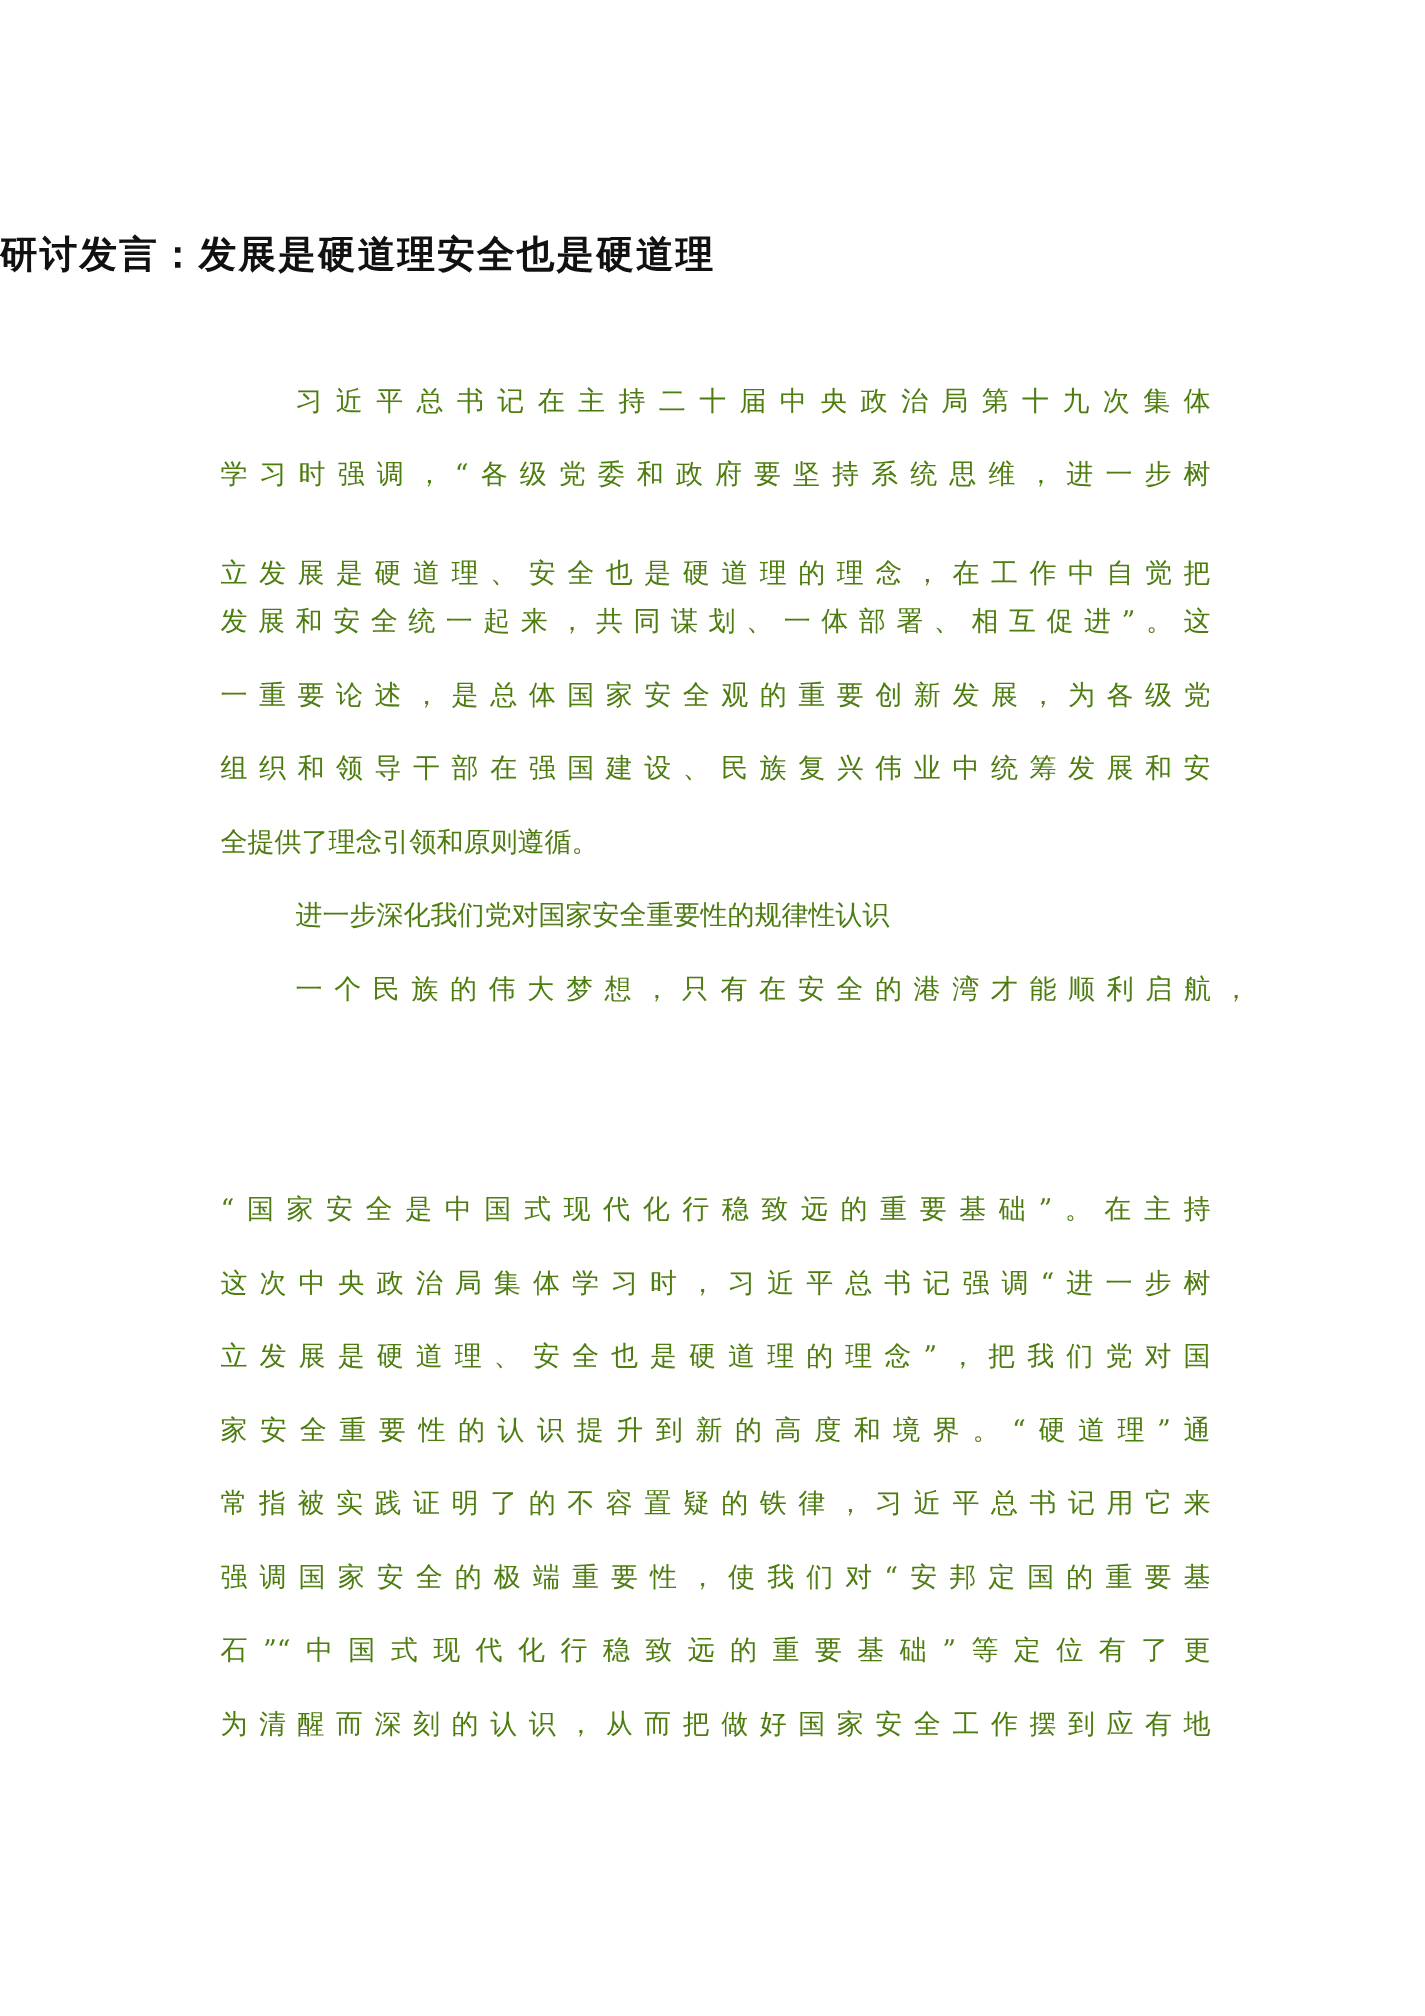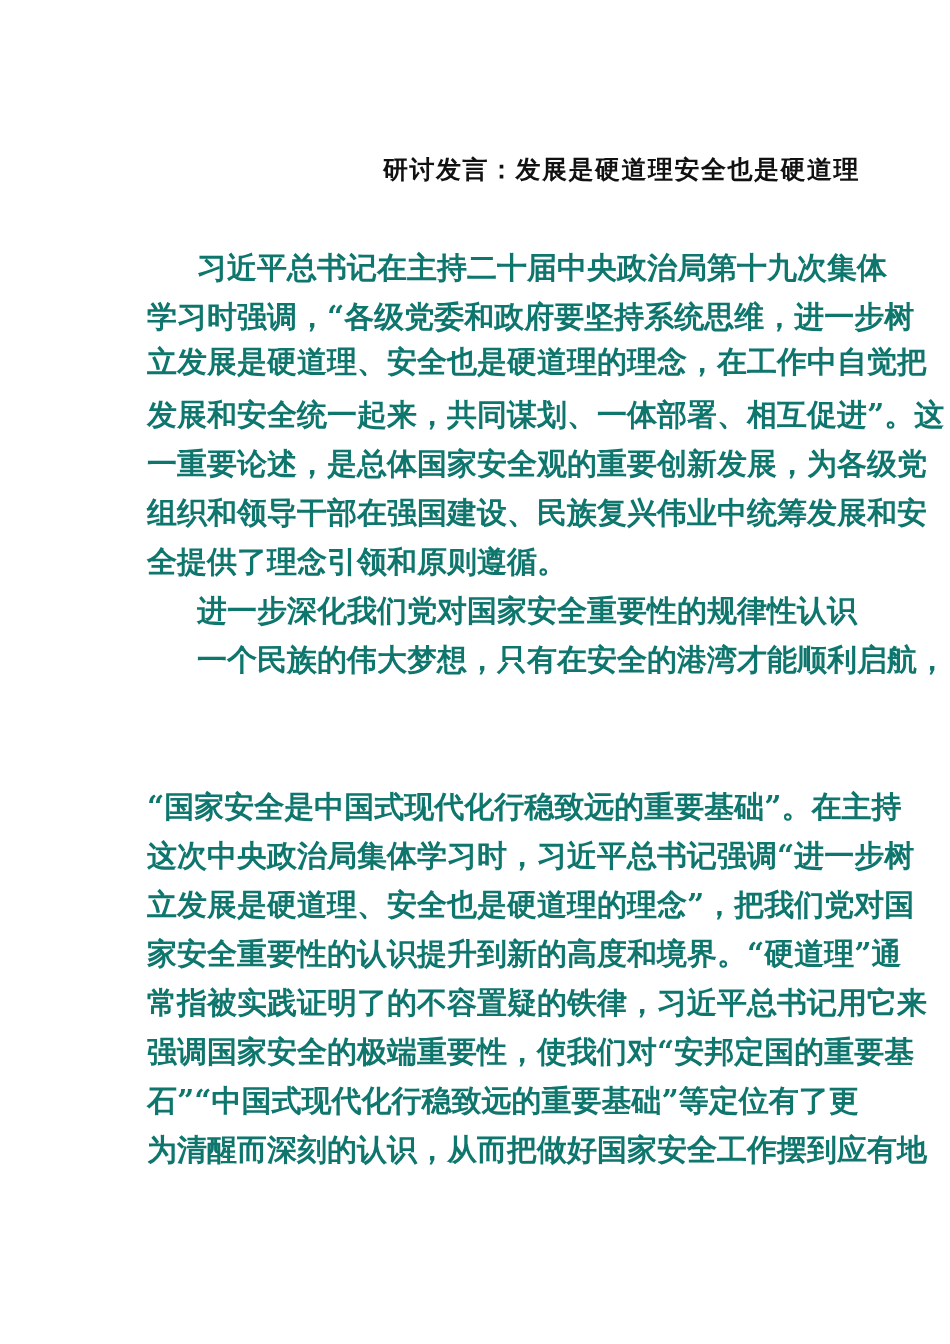--- a/index.html
+++ b/index.html
@@ -1,44 +1,44 @@
 <!DOCTYPE html>
 <html><head>
 <meta charset="utf-8">
 <style>
   html, body { margin: 0; padding: 0; background: #ffffff; }
   body { width: 950px; height: 1344px; position: relative; overflow: hidden; }
   .page { position: absolute; left: 0; top: 0; width: 950px; height: 1344px; background: #ffffff; }
   .title {
     position: absolute; left: 0; width: 860px; top: 150px; height: 40px;
-    text-align: right;
+    text-align: left;
     font-family: "DejaVu Sans", "Liberation Sans", sans-serif;
     font-weight: bold; font-size: 25px; letter-spacing: 1.5px; color: #111111;
     line-height: 40px;
   }
   .line {
     position: absolute; left: 147px; width: 660px; height: 36px;
     font-family: "DejaVu Serif", "Liberation Serif", serif;
-    font-size: 30px; color: #0f766e; line-height: 36px;
+    font-size: 18px; color: #4d7c0f; line-height: 36px;
     white-space: nowrap;
-    text-align: justify; text-align-last: justify; font-weight: bold;
+    text-align: justify; text-align-last: justify;
   }
   .line.indent { left: 197px; width: 610px; }
   .line.last { text-align-last: left; }
   .line.wide { width: 686px; }
 </style>
 </head>
 <body>
 
 <div class="page">
   <div class="title">研讨发言：发展是硬道理安全也是硬道理</div>
 
   <div class="line indent" style="top:250px">习近平总书记在主持二十届中央政治局第十九次集体</div>
   <div class="line" style="top:299px">学习时强调，“各级党委和政府要坚持系统思维，进一步树</div>
-  <div class="line" style="top:344px">立发展是硬道理、安全也是硬道理的理念，在工作中自觉把</div>
+  <div class="line" style="top:365px">立发展是硬道理、安全也是硬道理的理念，在工作中自觉把</div>
   <div class="line" style="top:397px">发展和安全统一起来，共同谋划、一体部署、相互促进”。这</div>
   <div class="line" style="top:446px">一重要论述，是总体国家安全观的重要创新发展，为各级党</div>
   <div class="line" style="top:495px">组织和领导干部在强国建设、民族复兴伟业中统筹发展和安</div>
   <div class="line last" style="top:544px">全提供了理念引领和原则遵循。</div>
 
   <div class="line indent last" style="top:593px">进一步深化我们党对国家安全重要性的规律性认识</div>
 
   <div class="line indent wide" style="top:642px; width:636px">一个民族的伟大梦想，只有在安全的港湾才能顺利启航，</div>
   <div class="line" style="top:789px">“国家安全是中国式现代化行稳致远的重要基础”。在主持</div>
   <div class="line" style="top:838px">这次中央政治局集体学习时，习近平总书记强调“进一步树</div>

